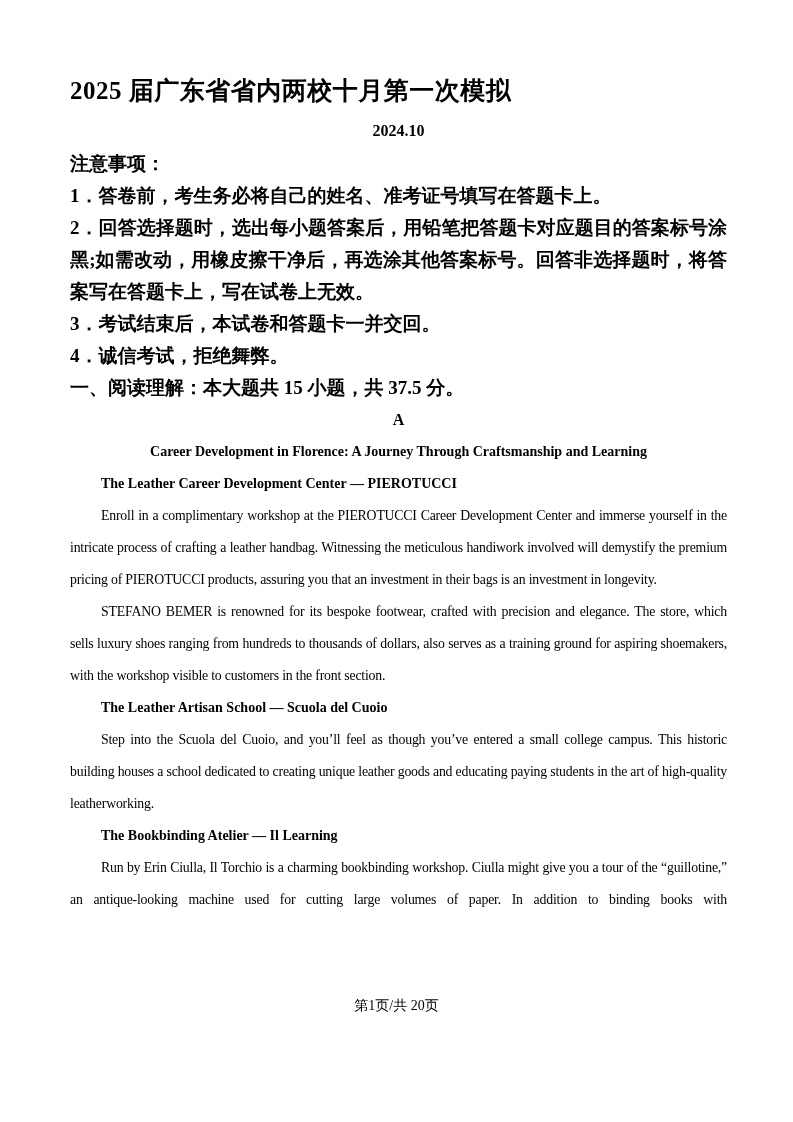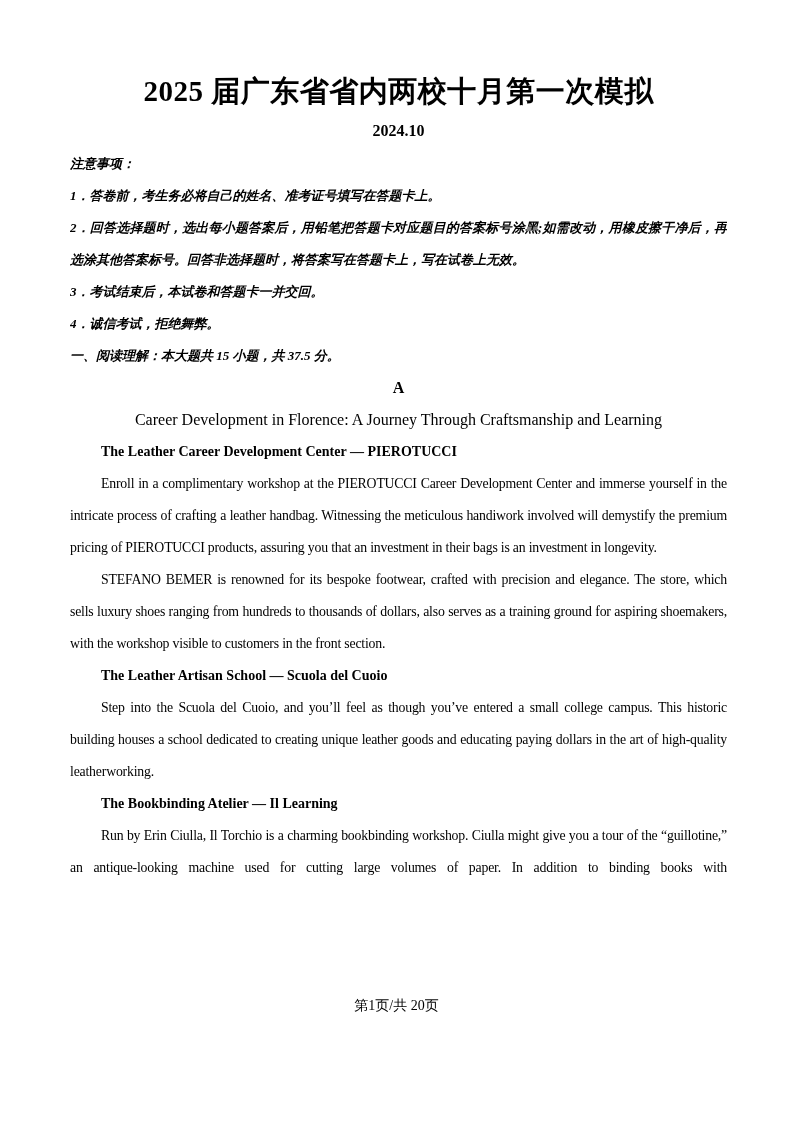--- a/index.html
+++ b/index.html
@@ -19,53 +19,51 @@
   .content {
     position: absolute;
     left: 70px;
     top: 76px;
     width: 657px;
     height: 968px;
     overflow: hidden;
   }
   .doc-title {
     margin: 0;
-    text-align: center;
-    font-size: 29px;
+    font-size: 25px;
     font-weight: 700;
     line-height: 30px;
     letter-spacing: 0.5px;
   }
   .doc-date {
     margin-top: 16px;
     text-align: center;
     font-size: 16px;
     font-weight: 700;
     line-height: 18px;
   }
   .cn-block {
-    font-size: 13px;
+    font-size: 19px;
     font-weight: 700;
     line-height: 32px;
     text-align: justify;
-    font-style: italic;
   }
   .notice-label {
     margin-top: 8px;
   }
   .passage-label {
     text-align: center;
     font-size: 16px;
     font-weight: 700;
     line-height: 32px;
   }
   .en-title {
     text-align: center;
-    font-size: 16px;
-    font-weight: 400;
+    font-size: 14px;
+    font-weight: 700;
     line-height: 32px;
   }
   .en-head {
     font-size: 14px;
     font-weight: 700;
     line-height: 32px;
     text-indent: 31px;
   }
   .en-para {
     margin: 0;
@@ -111,21 +109,21 @@
 
     <div class="en-title">Career Development in Florence: A Journey Through Craftsmanship and Learning</div>
 
 
     <div class="en-head">The Leather Career Development Center — PIEROTUCCI</div>
     <p class="en-para">Enroll in a complimentary workshop at the PIEROTUCCI Career Development Center and immerse yourself in the intricate process of crafting a leather handbag. Witnessing the meticulous handiwork involved will demystify the premium pricing of PIEROTUCCI products, assuring you that an investment in their bags is an investment in longevity.</p>
 
     <p class="en-para">STEFANO BEMER is renowned for its bespoke footwear, crafted with precision and elegance. The store, which sells luxury shoes ranging from hundreds to thousands of dollars, also serves as a training ground for aspiring shoemakers, with the workshop visible to customers in the front section.</p>
 
     <div class="en-head">The Leather Artisan School — Scuola del Cuoio</div>
-    <p class="en-para">Step into the Scuola del Cuoio, and you’ll feel as though you’ve entered a small college campus. This historic building houses a school dedicated to creating unique leather goods and educating paying dollars in the art of high-quality leatherworking.</p>
+    <p class="en-para">Step into the Scuola del Cuoio, and you’ll feel as though you’ve entered a small college campus. This historic building houses a school dedicated to creating unique leather goods and educating paying students in the art of high-quality leatherworking.</p>
 
     <div class="en-head">The Bookbinding Atelier — Il Learning</div>
     <p class="en-para truncated">Run by Erin Ciulla, Il Torchio is a charming bookbinding workshop. Ciulla might give you a tour of the “guillotine,” an antique-looking machine used for cutting large volumes of paper. In addition to binding books with</p>
 
   </div>
 
   <div class="footer">第1页/共 20页</div>
 </div>
 
 </body></html>

